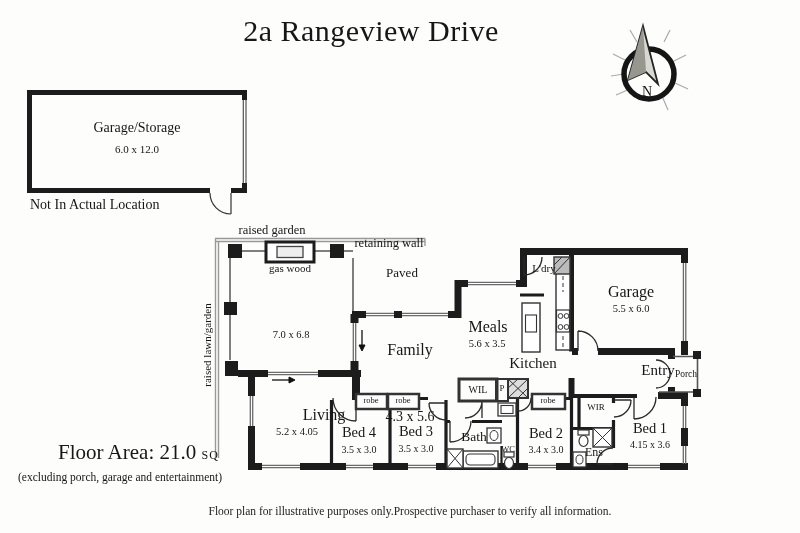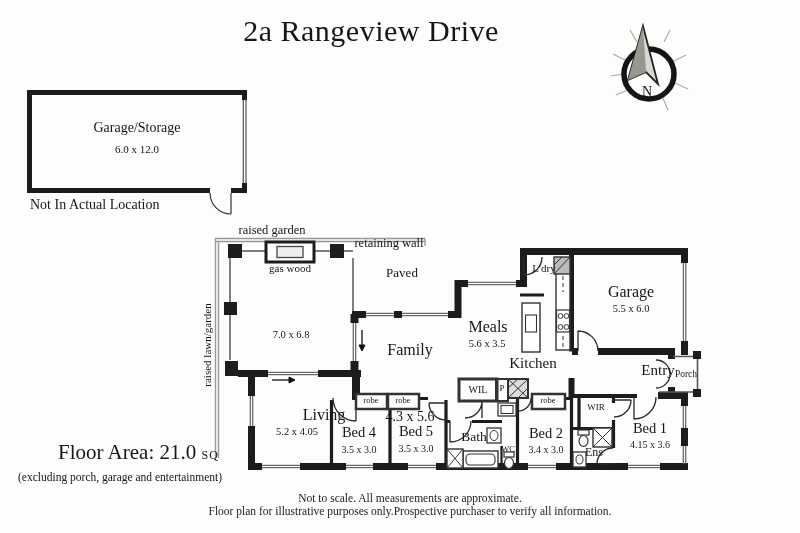--- a/index.html
+++ b/index.html
@@ -208,21 +208,21 @@
 
   <div class="lbl" style="left:658px;top:362px;font-size:15px;">Entry</div>
   <div class="lbl" style="left:686px;top:369px;font-size:9.5px;">Porch</div>
 
   <div class="lbl" style="left:280px;top:406px;font-size:16px;margin-left:44px;">Living</div>
   <div class="lbl" style="left:297px;top:426px;font-size:10.5px;">5.2 x 4.05</div>
 
   <div class="lbl" style="left:359px;top:425px;font-size:14.5px;">Bed 4</div>
   <div class="lbl" style="left:359px;top:444px;font-size:10px;">3.5 x 3.0</div>
 
-  <div class="lbl" style="left:416px;top:424px;font-size:14.5px;">Bed 5</div>
+  <div class="lbl" style="left:416px;top:424px;font-size:14.5px;">Bed 3</div>
   <div class="lbl" style="left:416px;top:443px;font-size:10px;">3.5 x 3.0</div>
 
   <div class="lbl" style="left:474px;top:430px;font-size:13.5px;">Bath</div>
   <div class="lbl" style="left:508px;top:445px;font-size:8.5px;">WC</div>
 
   <div class="lbl" style="left:546px;top:426px;font-size:14.5px;">Bed 2</div>
   <div class="lbl" style="left:546px;top:444px;font-size:10px;">3.4 x 3.0</div>
 
   <div class="lbl" style="left:594px;top:446px;font-size:12px;">Ens</div>
   <div class="lbl" style="left:596px;top:403px;font-size:9px;">WIR</div>
@@ -235,16 +235,15 @@
 
   <div class="lbl" style="left:650px;top:421px;font-size:14.5px;">Bed 1</div>
   <div class="lbl" style="left:650px;top:439px;font-size:10px;">4.15 x 3.6</div>
 
   <div class="lbl left" style="left:58px;top:430px;font-size:21px;margin-top:11px;">
     <span>Floor Area: 21.0</span>
     <span class="unit-sq">SQ</span>
   </div>
   <div class="lbl left" style="left:18px;top:471px;font-size:11.5px;">(excluding porch, garage and entertainment)</div>
 
-  <div class="lbl footer" style="left:410px;top:492px;font-size:11.5px;">Not to scale. All measurements are approximate.</div>
   <div class="lbl footer" style="left:410px;top:505px;font-size:11.5px;">Floor plan for illustrative purposes only.Prospective purchaser to verify all information.</div>
 
 </div>
 
 </body></html>

